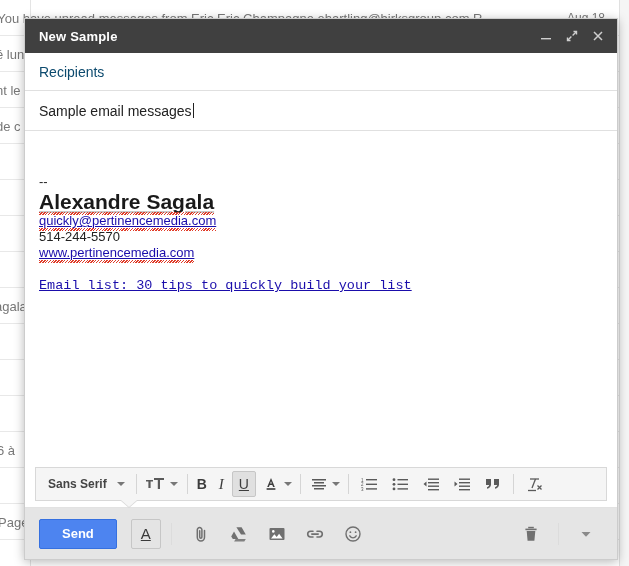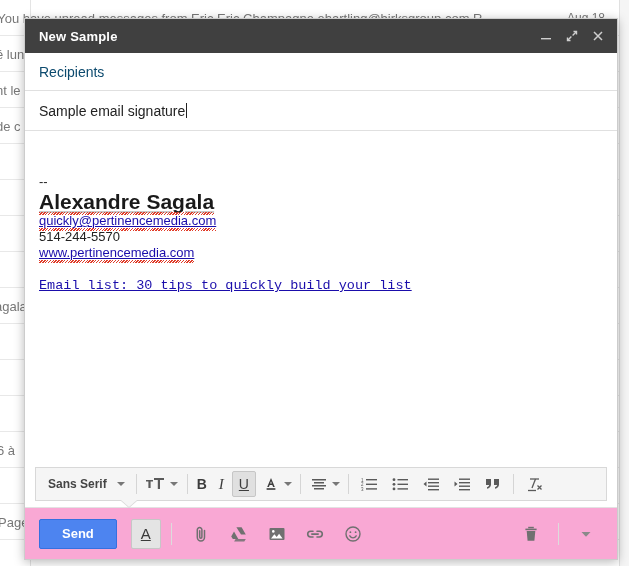--- a/index.html
+++ b/index.html
@@ -279,21 +279,21 @@
 
   
   #bottom-bar {
     height: 52px;
     min-height: 52px;
     border-top: 1px solid #e2e2e2;
     display: flex;
     align-items: center;
     padding: 0 14px;
     box-sizing: border-box;
-    background: #f9a8d4;
+    background: #e5e5e5;
   }
   #send-button {
     background: #4d84f0;
     color: #ffffff;
     font-size: 13px;
     font-weight: bold;
     border: 1px solid #3570e0;
     border-radius: 2px;
     height: 30px;
     padding: 0 22px;
@@ -402,21 +402,21 @@
         <path d="M3 3l8 8M11 3l-8 8"></path>
       </svg>
     </div>
   </div>
 
   <div id="recipients-row">
     <span id="recipients-placeholder">Recipients</span>
   </div>
 
   <div id="subject-row">
-    <span id="subject-value">Sample email signature</span>
+    <span id="subject-value">Sample email messages</span>
       <span id="subject-caret"></span>
   </div>
 
   <div id="body-area">
     <div id="sig-dashes">--</div>
     <div id="sig-name-wrap">
       <span id="sig-name" class="spell">Alexandre Sagala</span>
     </div>
     <div class="sig-line">
       <span class="sig-link spell">quickly@pertinencemedia.com</span>

